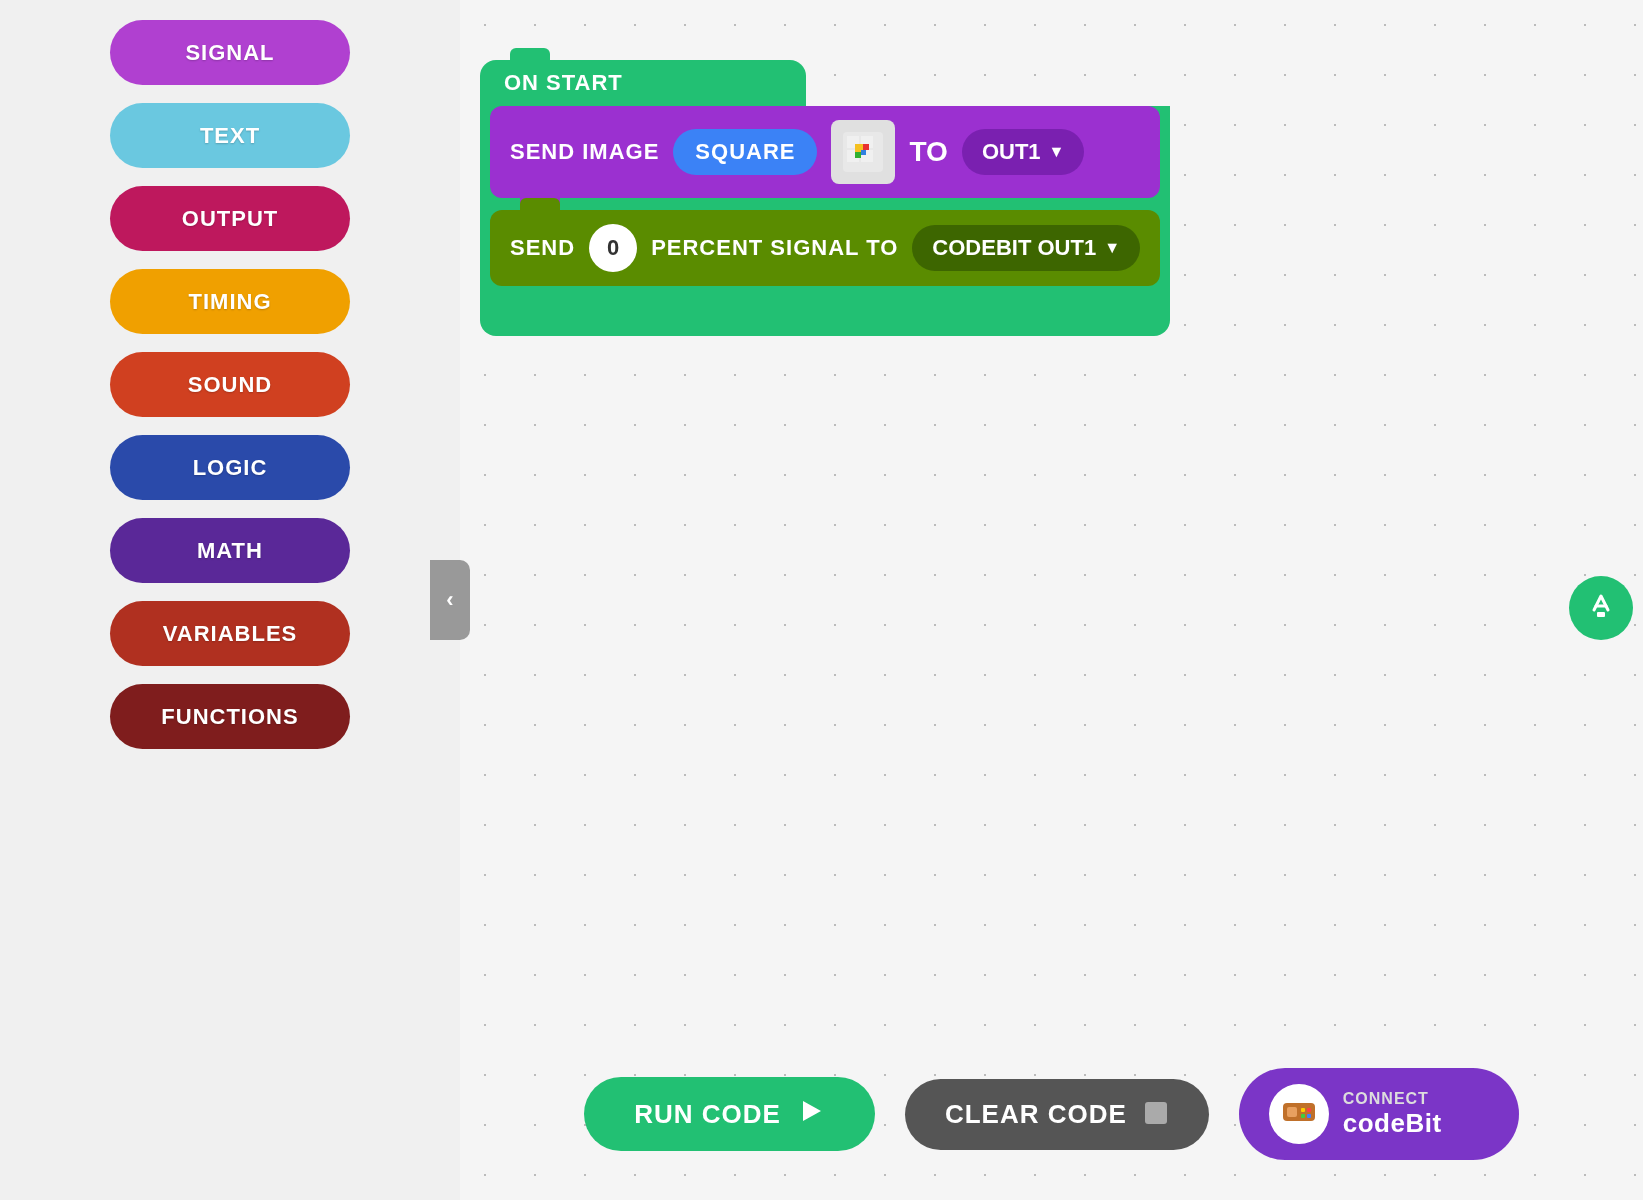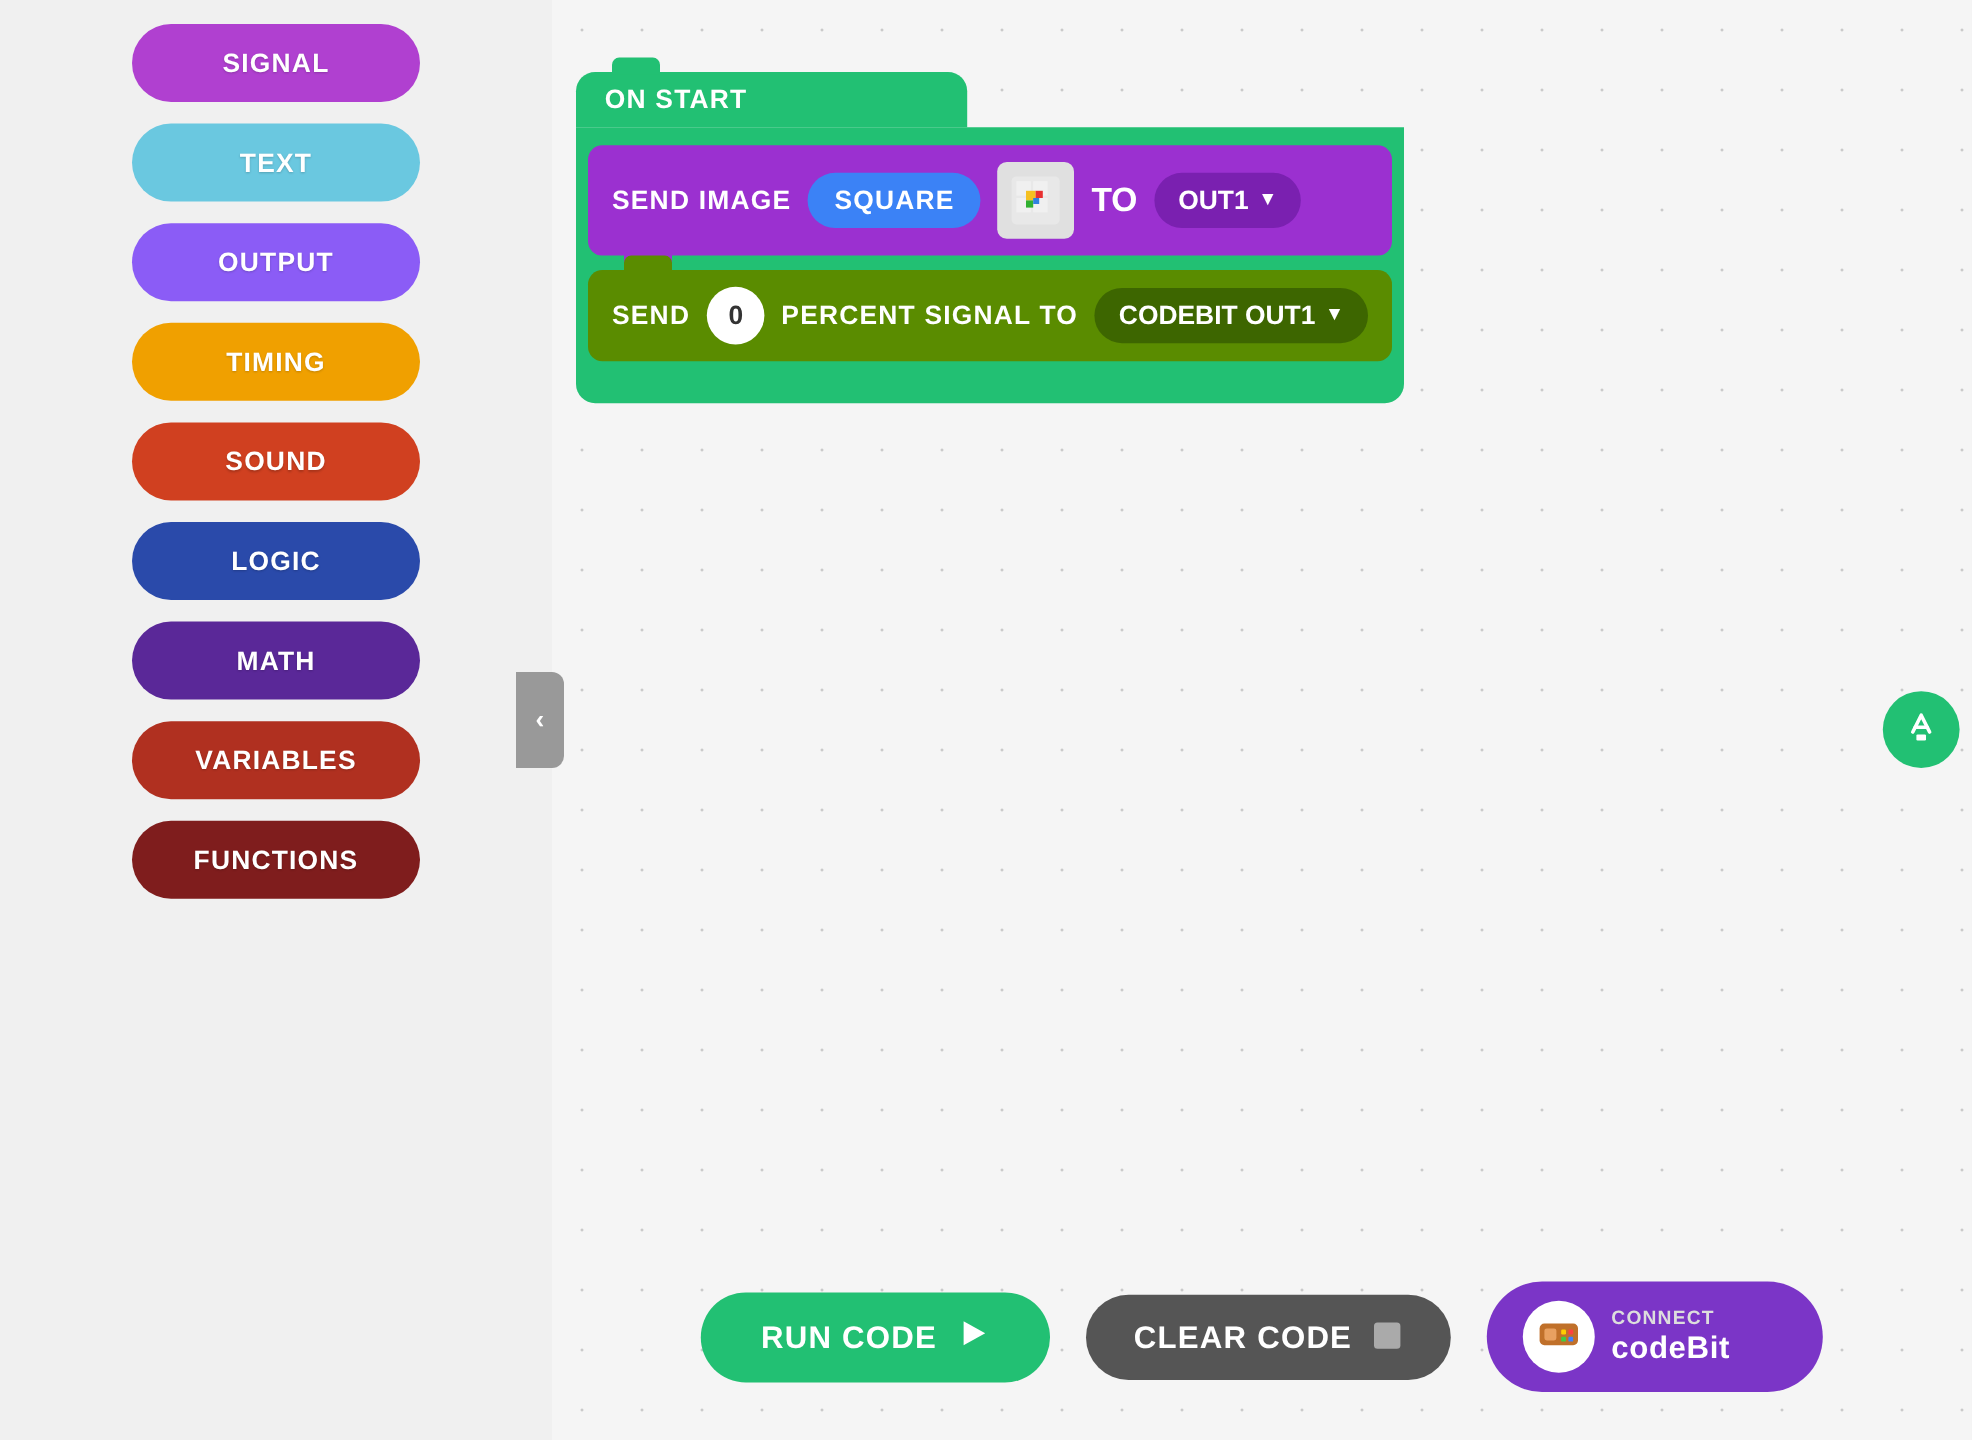--- a/index.html
+++ b/index.html
@@ -116,21 +116,21 @@
       left: 30px;
       width: 40px;
       height: 14px;
       background: #22c073;
       border-radius: 6px 6px 0 0;
     }
 
     .on-start-body {
       background-color: #22c073;
       border-radius: 0 0 16px 16px;
-      padding: 15px 10px 20px 10px;
+      padding: 0 10px 20px 10px;
       width: 690px;
       min-height: 230px;
       position: relative;
     }
 
     
     .send-image-block {
       background-color: #9b30d0;
       border-radius: 12px;
       padding: 14px 20px;
@@ -370,21 +370,21 @@
     }
   </style>
 </head>
 <body>
 
 <div class="canvas-area"></div>
 
 <div class="sidebar">
   <button class="sidebar-btn" style="background-color:#b040d0;">SIGNAL</button>
   <button class="sidebar-btn" style="background-color:#6ac8e0;">TEXT</button>
-  <button class="sidebar-btn" style="background-color:#8b5cf6;">OUTPUT</button>
+  <button class="sidebar-btn" style="background-color:#be185d;">OUTPUT</button>
   <button class="sidebar-btn" style="background-color:#f0a000;">TIMING</button>
   <button class="sidebar-btn" style="background-color:#d04020;">SOUND</button>
   <button class="sidebar-btn" style="background-color:#2a4aaa;">LOGIC</button>
   <button class="sidebar-btn" style="background-color:#5a2898;">MATH</button>
   <button class="sidebar-btn" style="background-color:#b03020;">VARIABLES</button>
   <button class="sidebar-btn" style="background-color:#7f1d1d;">FUNCTIONS</button>
 </div>
 
 <div class="collapse-handle">
   <span class="arrow">‹</span>

